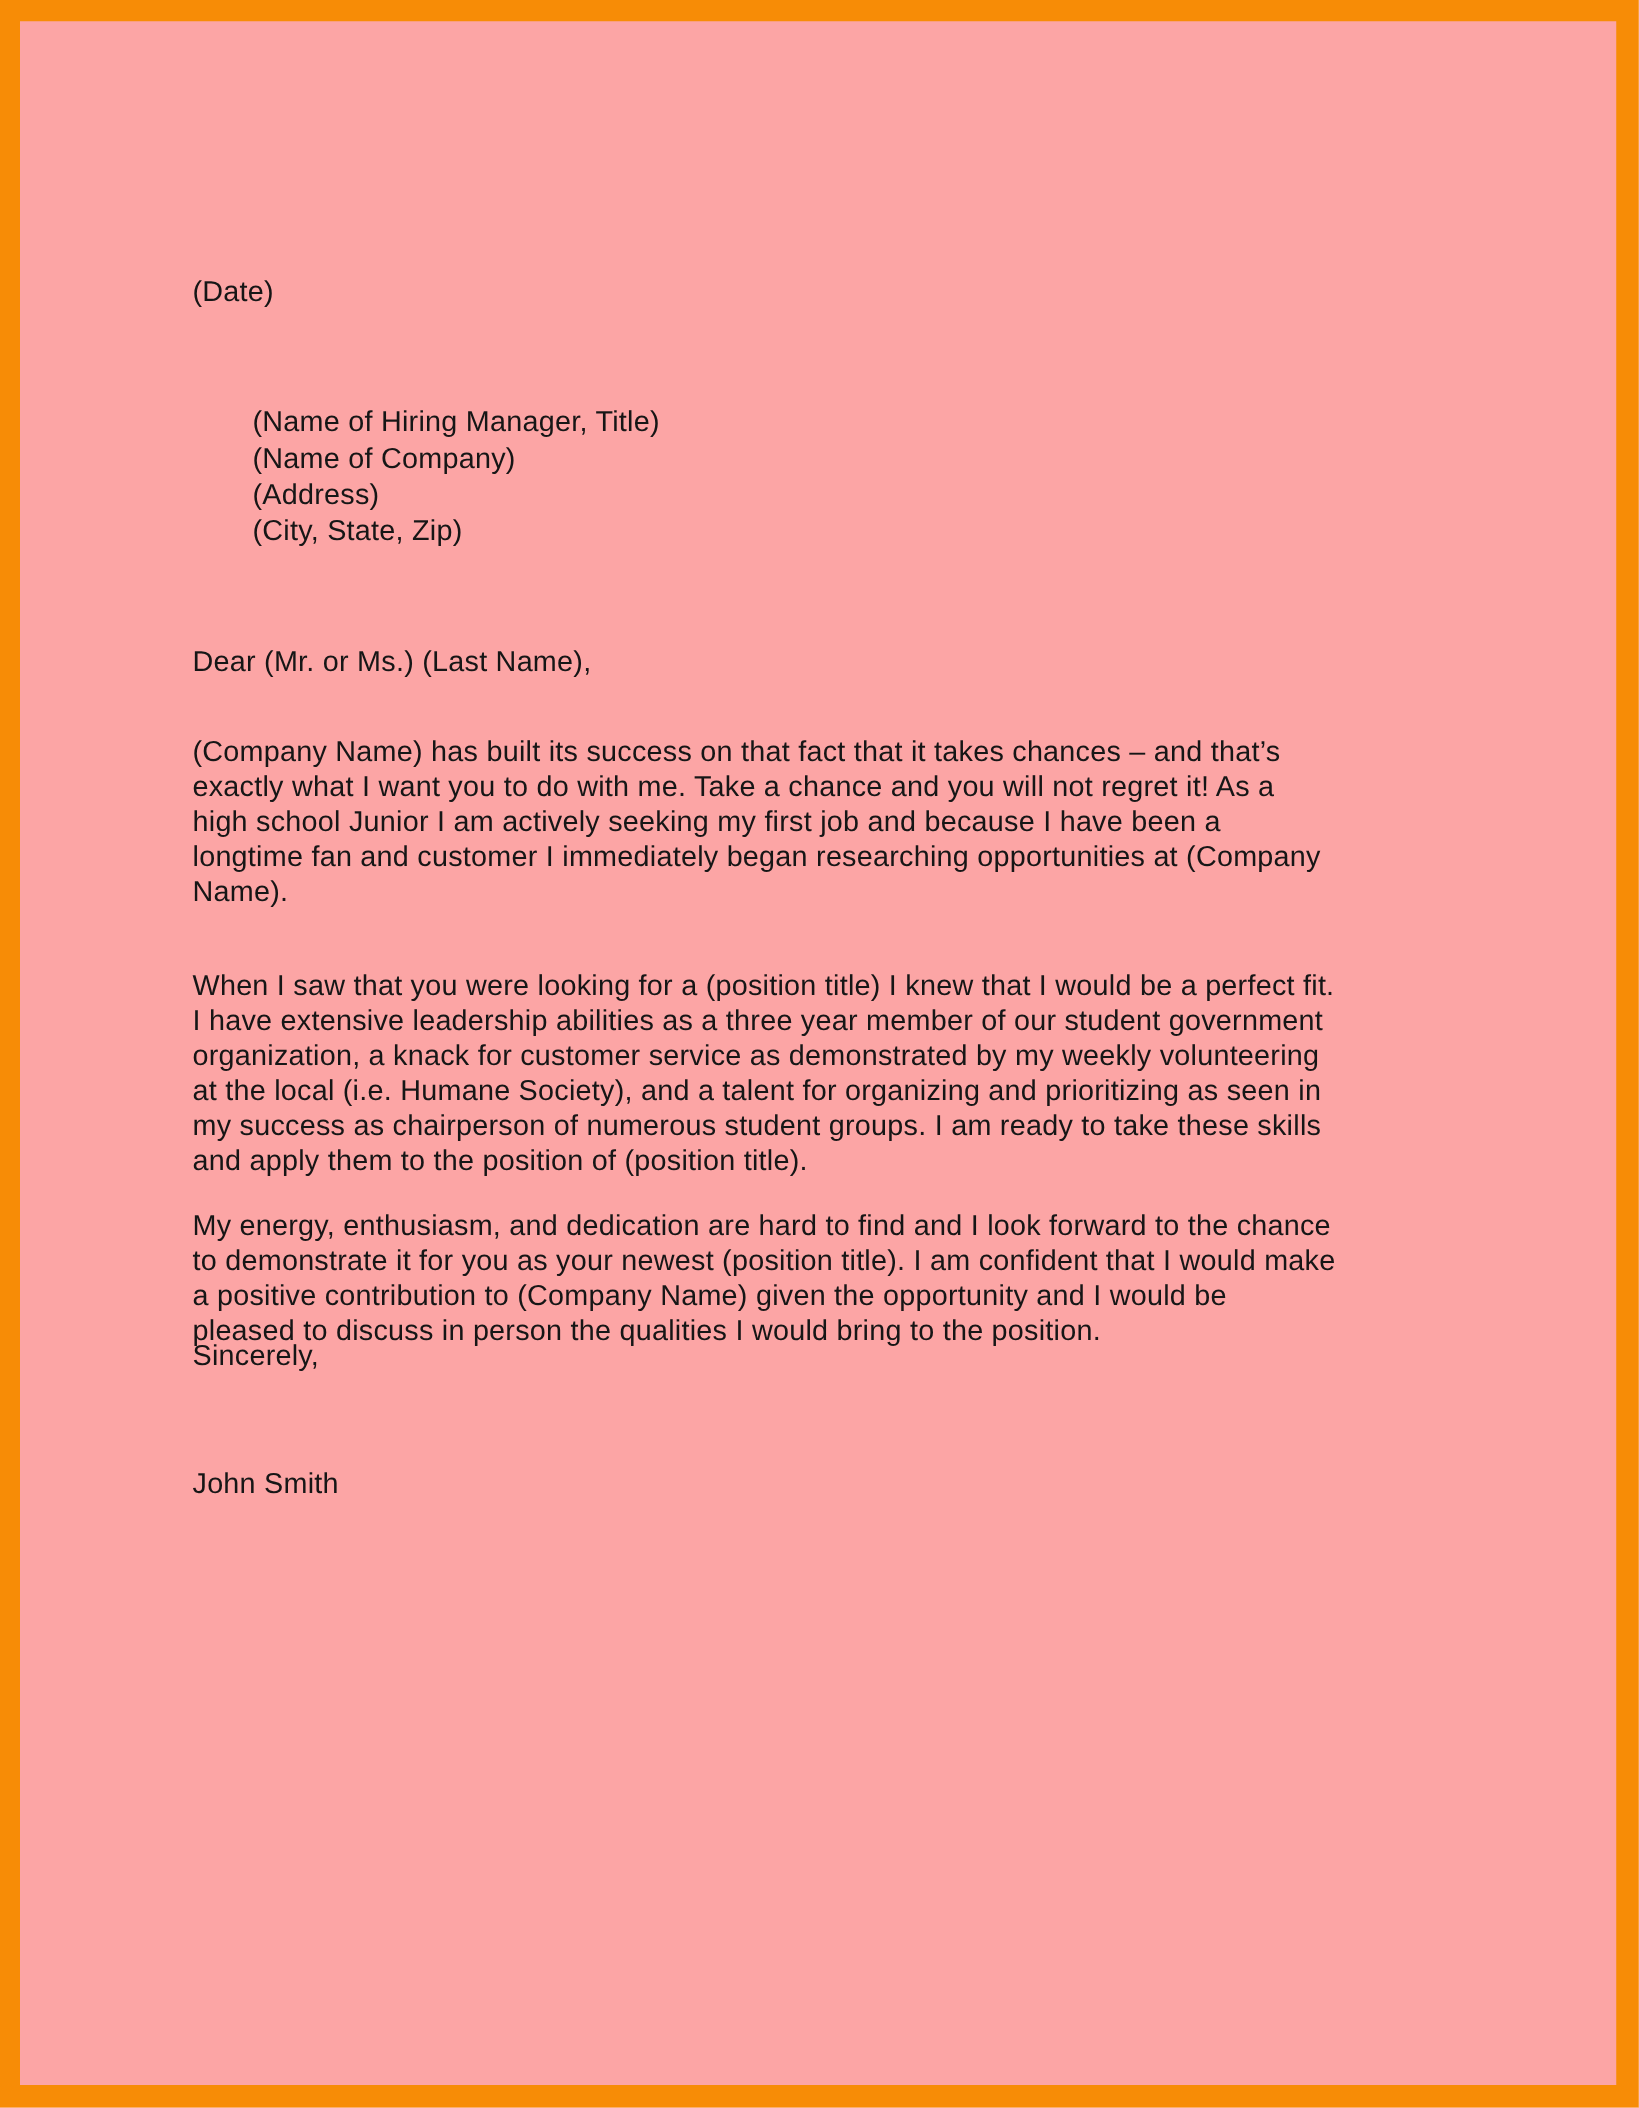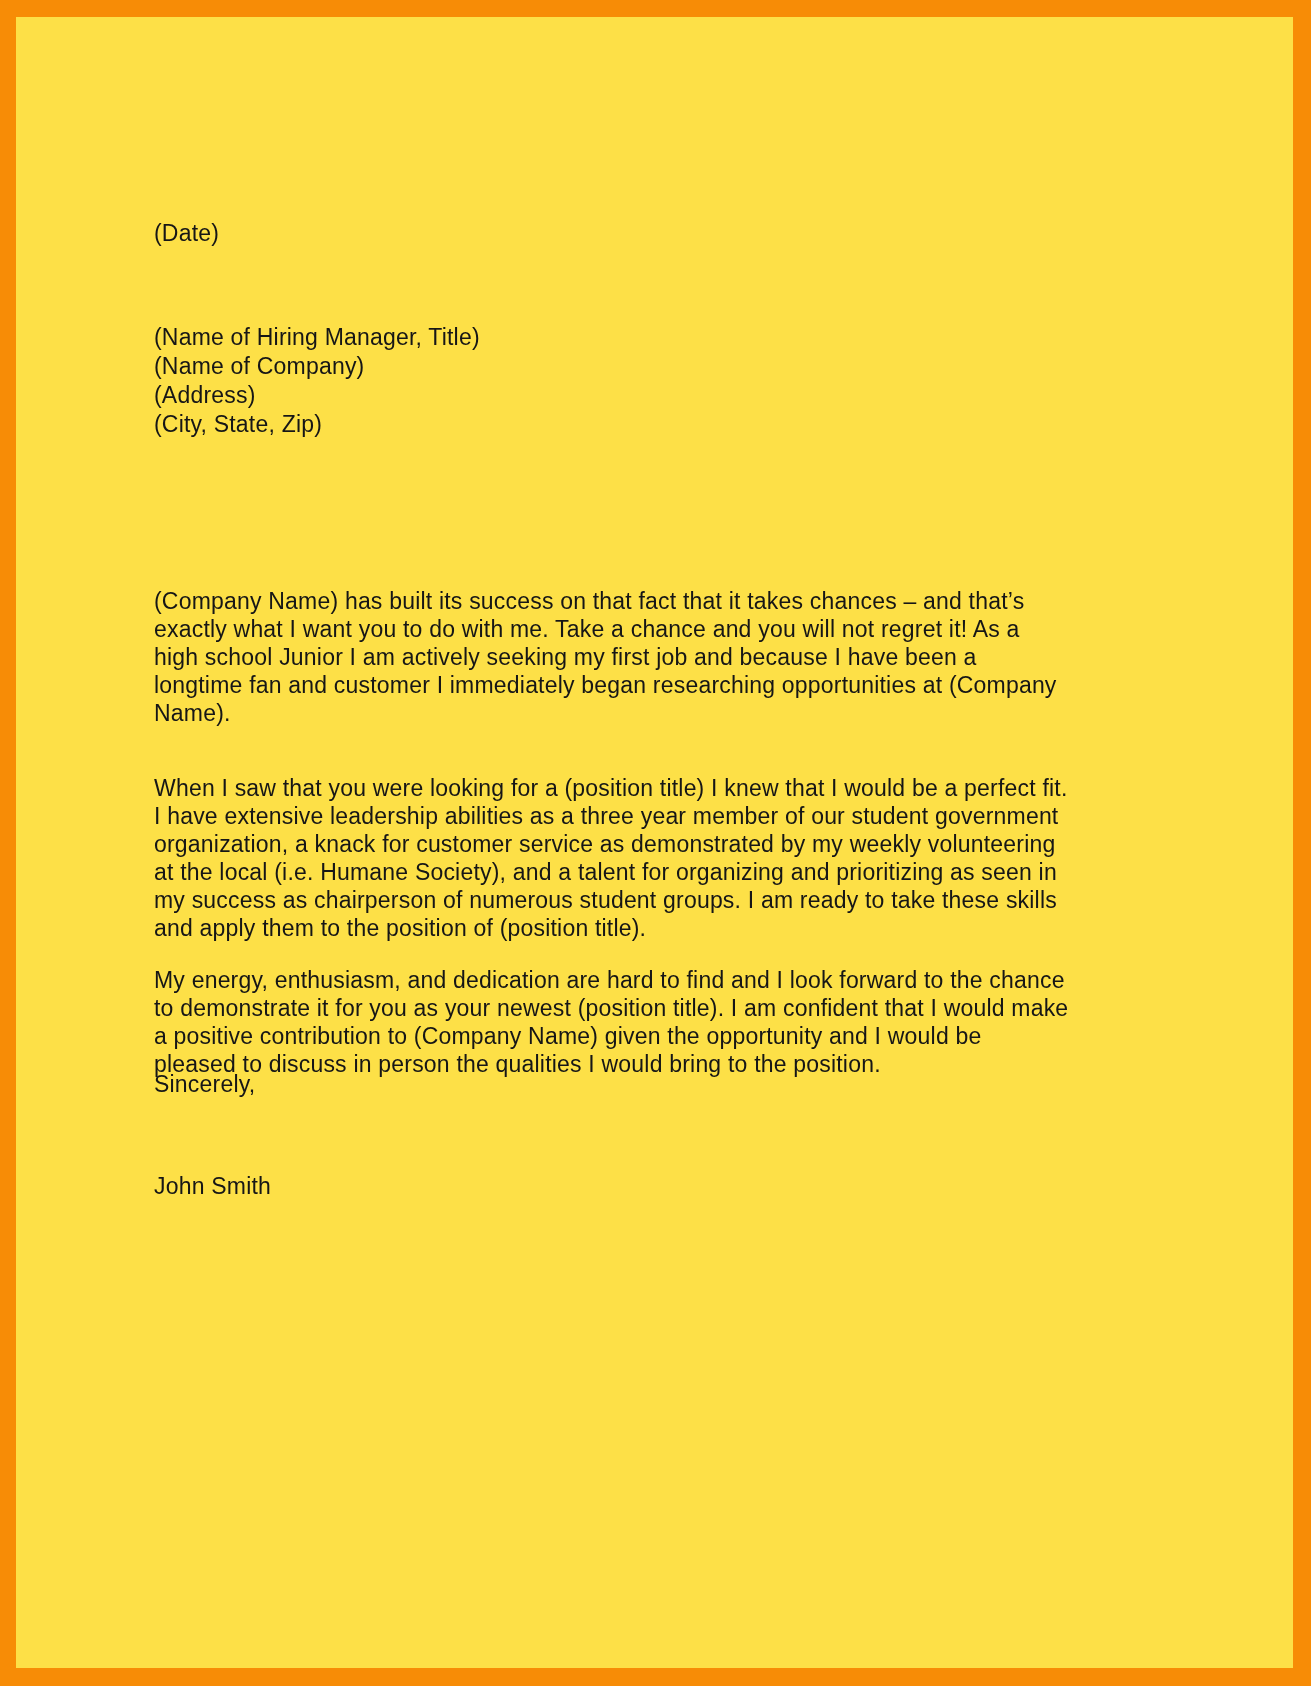--- a/index.html
+++ b/index.html
@@ -31,41 +31,42 @@
     position: absolute;
     left: 138px;
     right: 60px;
     color: #161616;
     font-size: 23px;
     line-height: 28px;
     white-space: pre-line;
     letter-spacing: 0.2px;
   }
   .date        { top: 202px; }
-  .recipient   { top: 306px; line-height: 29px; }
+  .recipient   { top: 306px; line-height: 29px; margin-left: 48px; }
   .salutation  { top: 498px; }
   .para-1      { top: 570px; }
   .para-2      { top: 757px; }
   .para-3      { top: 949px; }
   .closing     { top: 1053px; }
   .signature   { top: 1155px; }
 </style>
 </head>
 <body>
 
 <div class="frame" style="background: rgb(247, 140, 6);">
-  <div class="paper" style="background: #fde047; color: rgb(22, 22, 22);">
+  <div class="paper" style="background: #fca5a5; color: rgb(22, 22, 22);">
 
     <div class="tblock date">(Date)</div>
 
     <div class="tblock recipient">(Name of Hiring Manager, Title)
 (Name of Company)
 (Address)
 (City, State, Zip)</div>
 
+    <div class="tblock salutation">Dear (Mr. or Ms.) (Last Name),</div>
 
     <div class="tblock para-1">(Company Name) has built its success on that fact that it takes chances – and that’s
 exactly what I want you to do with me. Take a chance and you will not regret it! As a
 high school Junior I am actively seeking my first job and because I have been a
 longtime fan and customer I immediately began researching opportunities at (Company
 Name).</div>
 
     <div class="tblock para-2">When I saw that you were looking for a (position title) I knew that I would be a perfect fit.
 I have extensive leadership abilities as a three year member of our student government
 organization, a knack for customer service as demonstrated by my weekly volunteering

